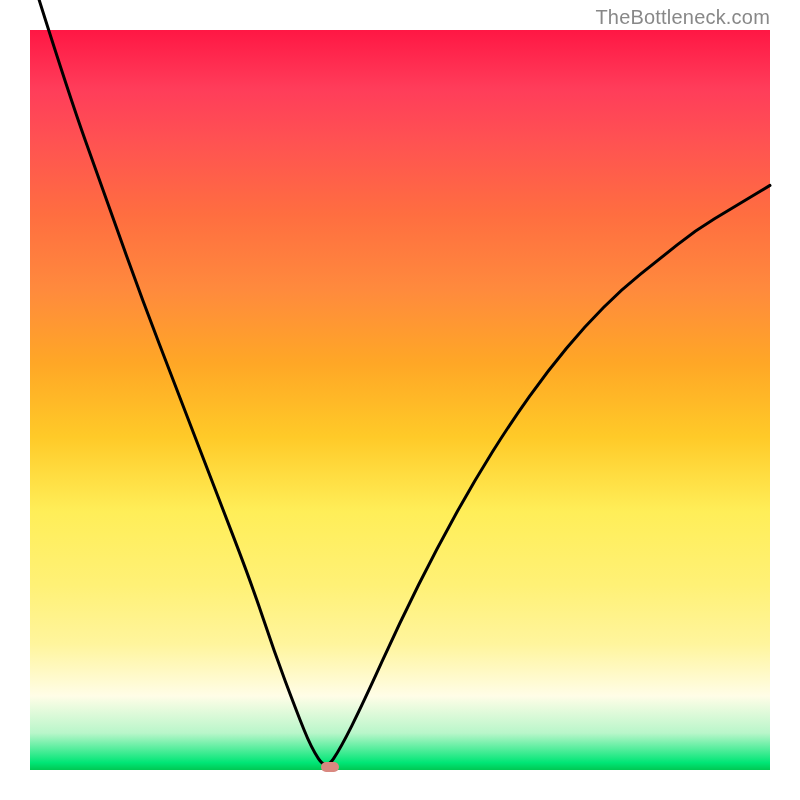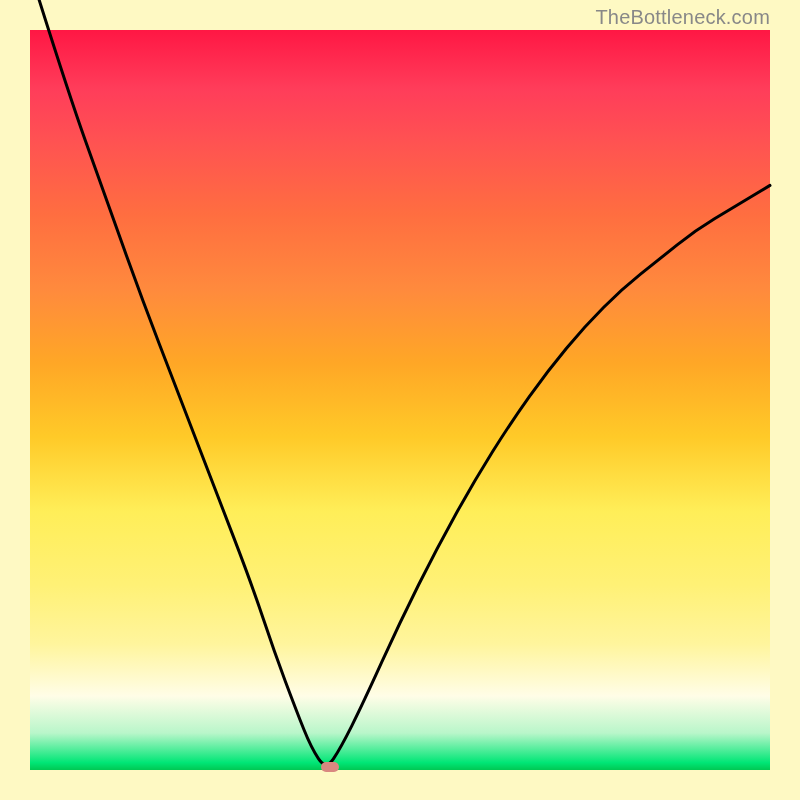--- a/index.html
+++ b/index.html
@@ -13,21 +13,21 @@
     background: #000;
     position: relative;
     font-family: Arial, Helvetica, sans-serif;
   }
   .container {
     position: absolute;
     top: 0;
     left: 0;
     width: 800px;
     height: 800px;
-    background: #fef9c3;
+    background: #ffffff;
   }
   .plot-area {
     position: absolute;
     top: 30px;
     left: 30px;
     width: 740px;
     height: 740px;
     background: linear-gradient(to bottom,
       #ff1744 0%,
       #ff3d5a 8%,

